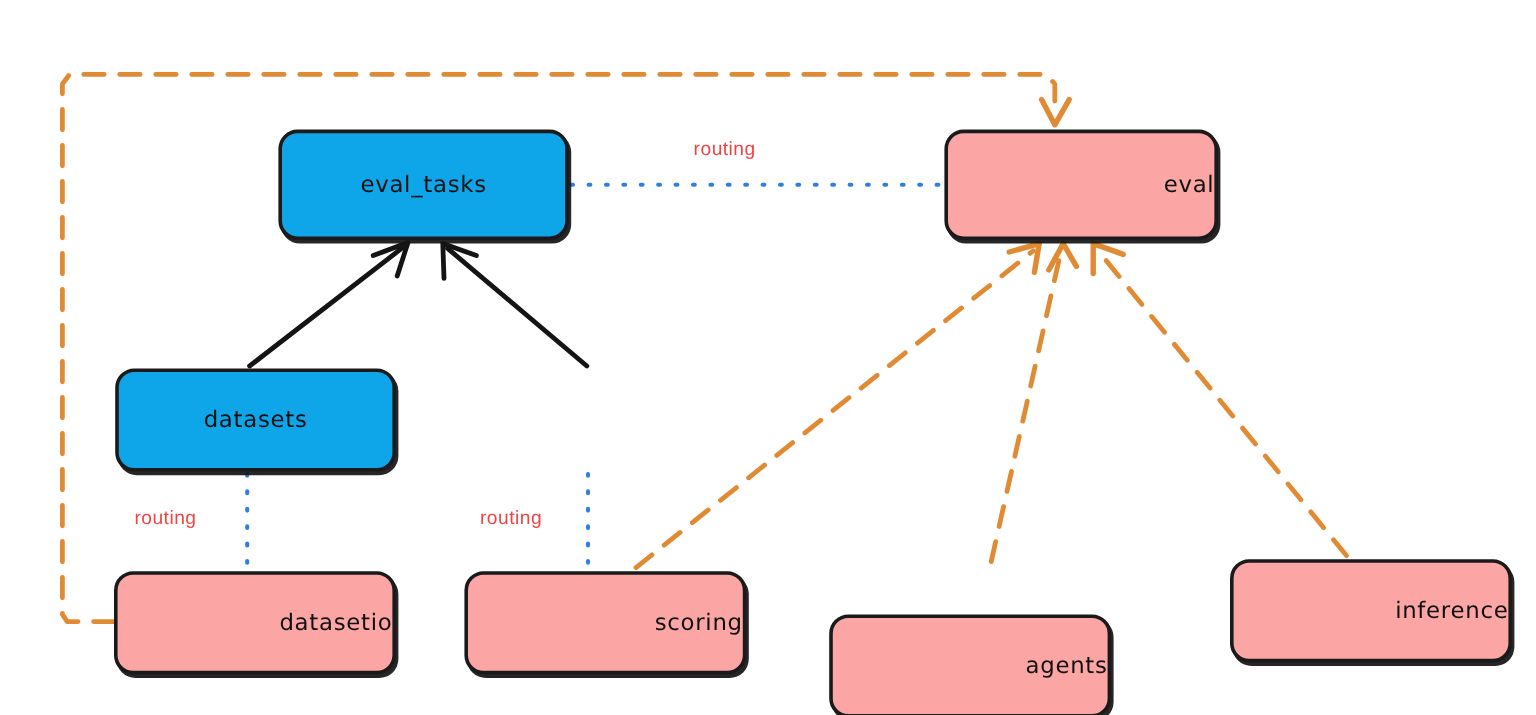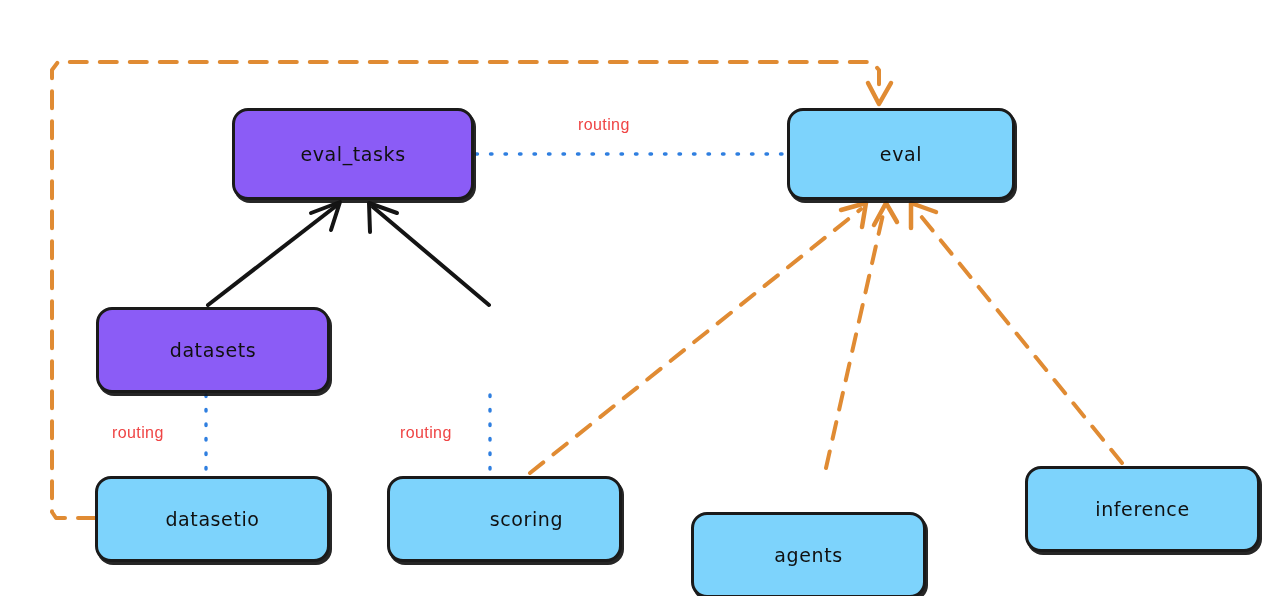--- a/index.html
+++ b/index.html
@@ -29,24 +29,25 @@
     position: absolute;
     box-sizing: border-box;
     display: flex;
     align-items: center;
     justify-content: center;
     border: 3px solid #1a1a1a;
     border-radius: 16px;
     box-shadow: 2px 3px 0 0 rgba(20,20,20,0.92);
   }
   .node-blue {
-    background: #8b5cf6;
+    background: #0ea5e9;
   }
   .node-green {
-    background: #7dd3fc;
+    background: #fca5a5;
+    justify-content: flex-end;
   }
   .node-label {
     font-family: "DejaVu Sans", sans-serif;
     font-size: 19px;
     letter-spacing: 0.6px;
     color: #101010;
     white-space: nowrap;
     user-select: none;
   }
   .edge-label {

